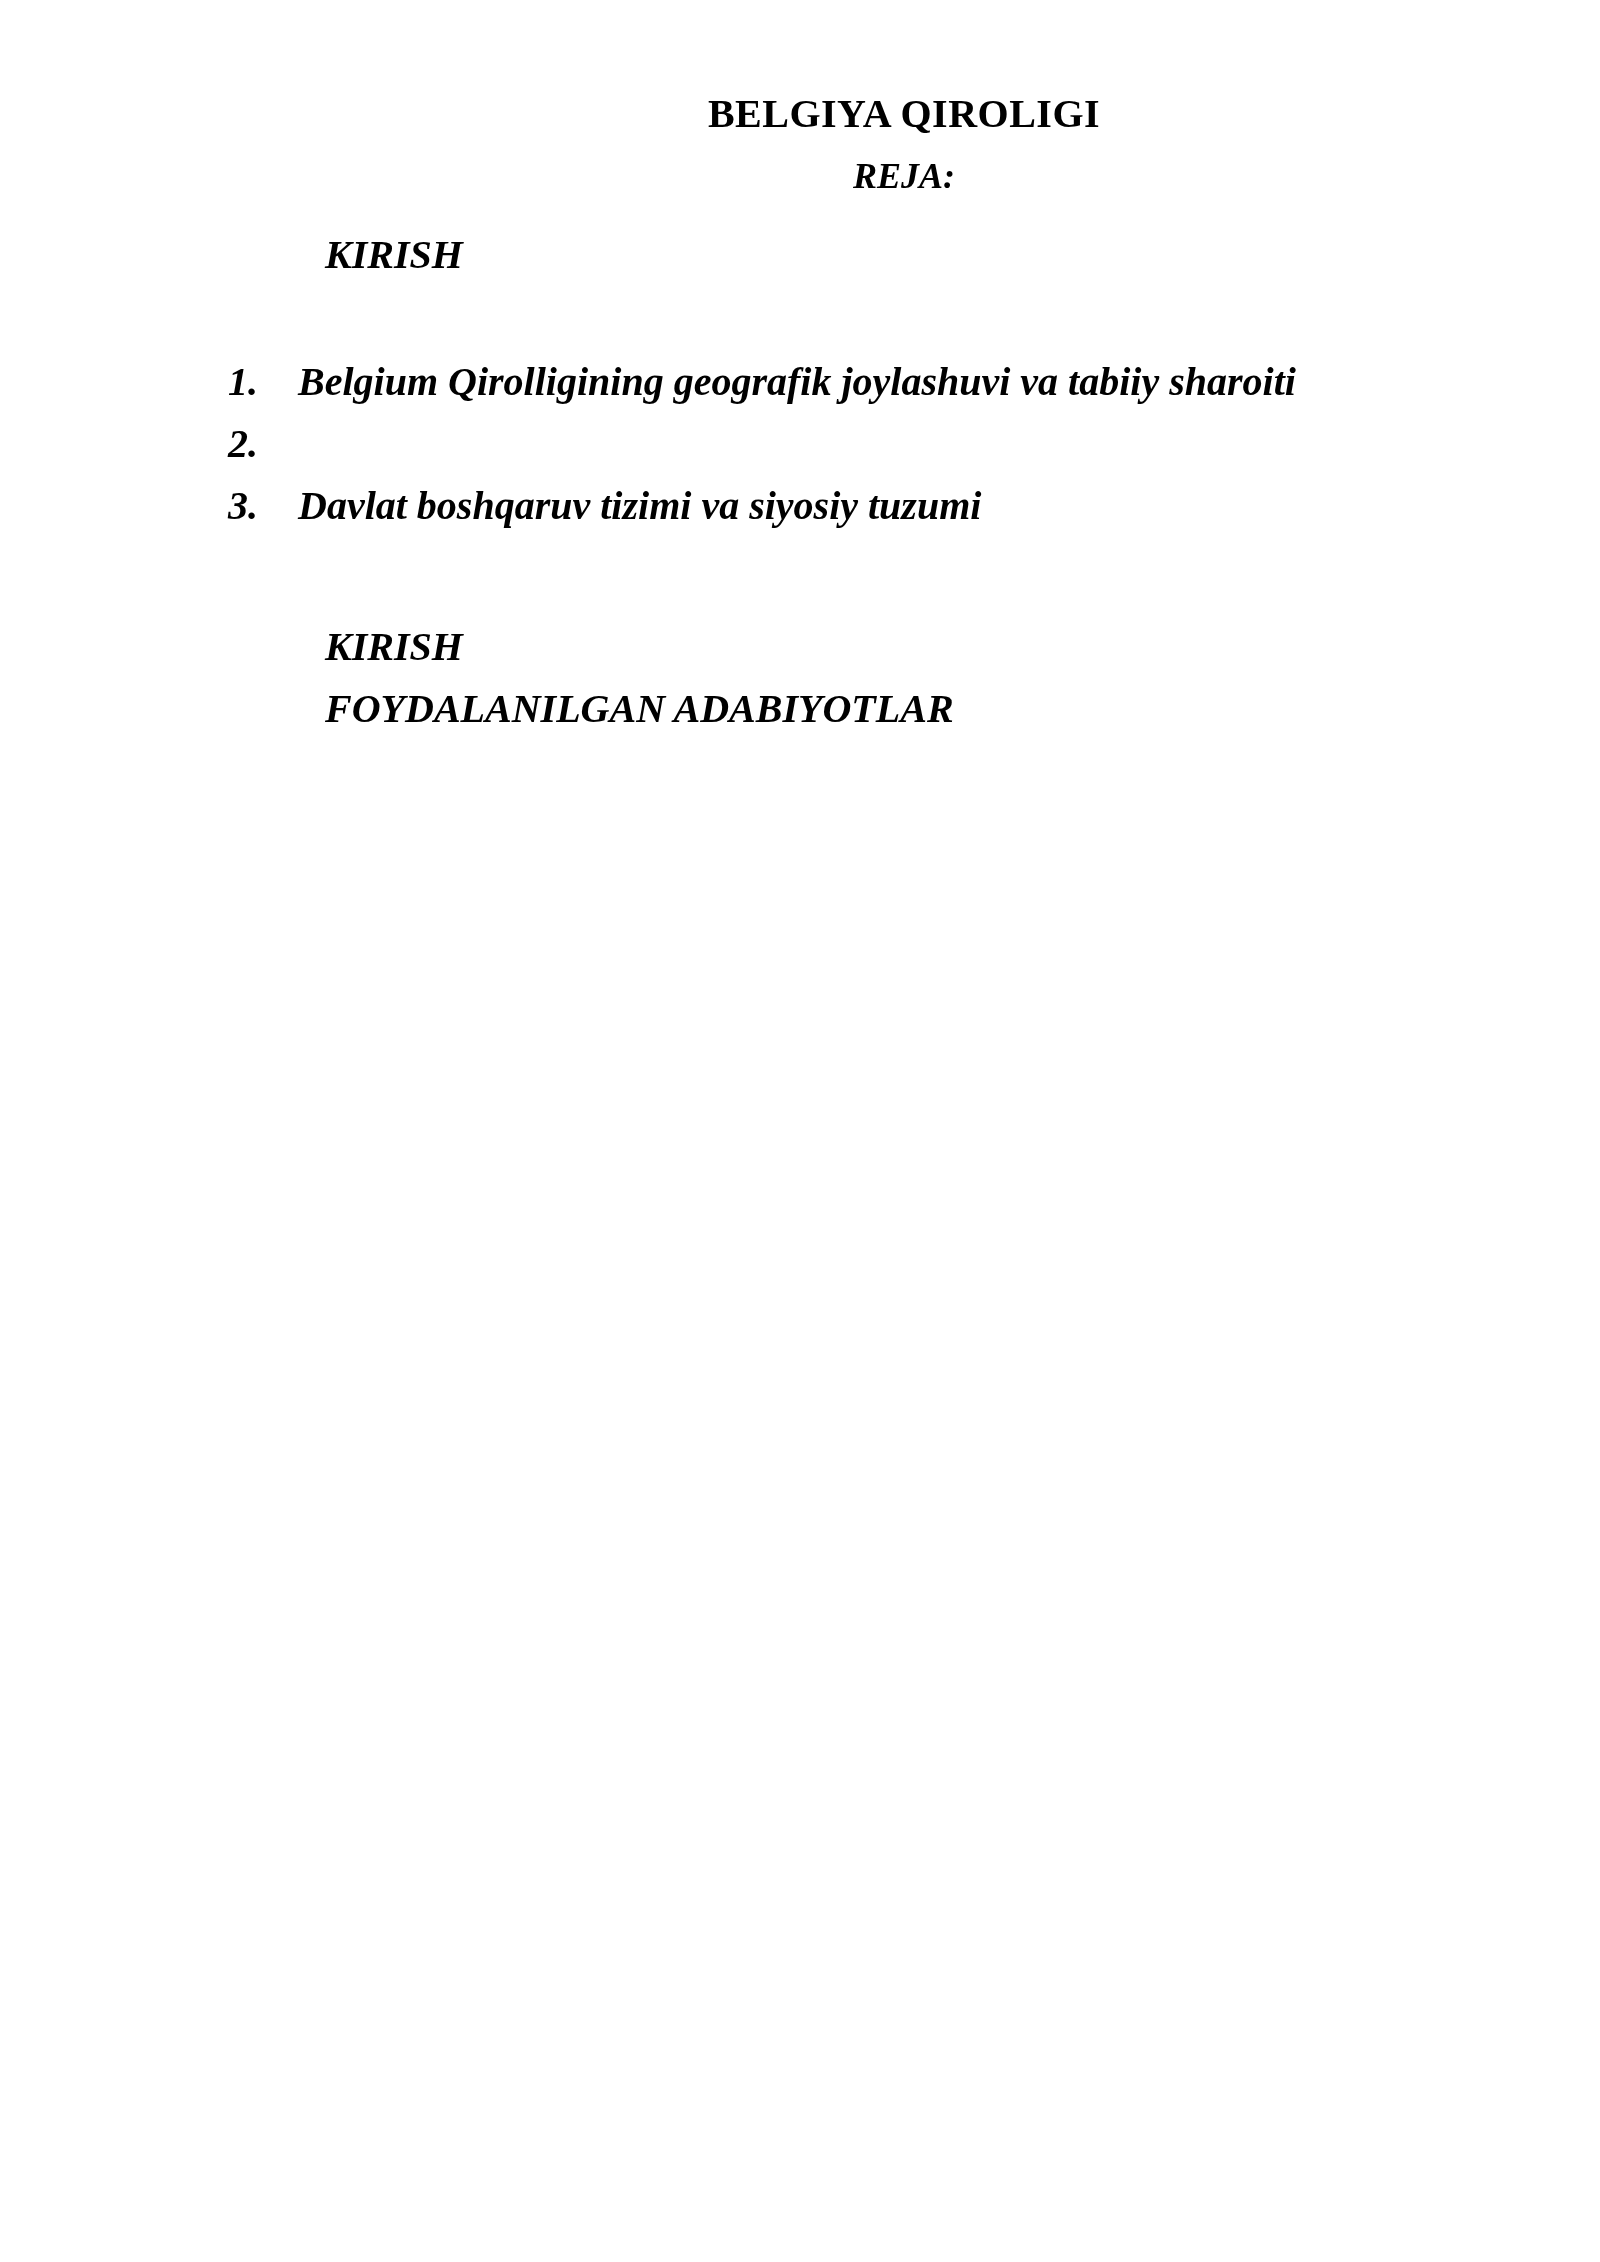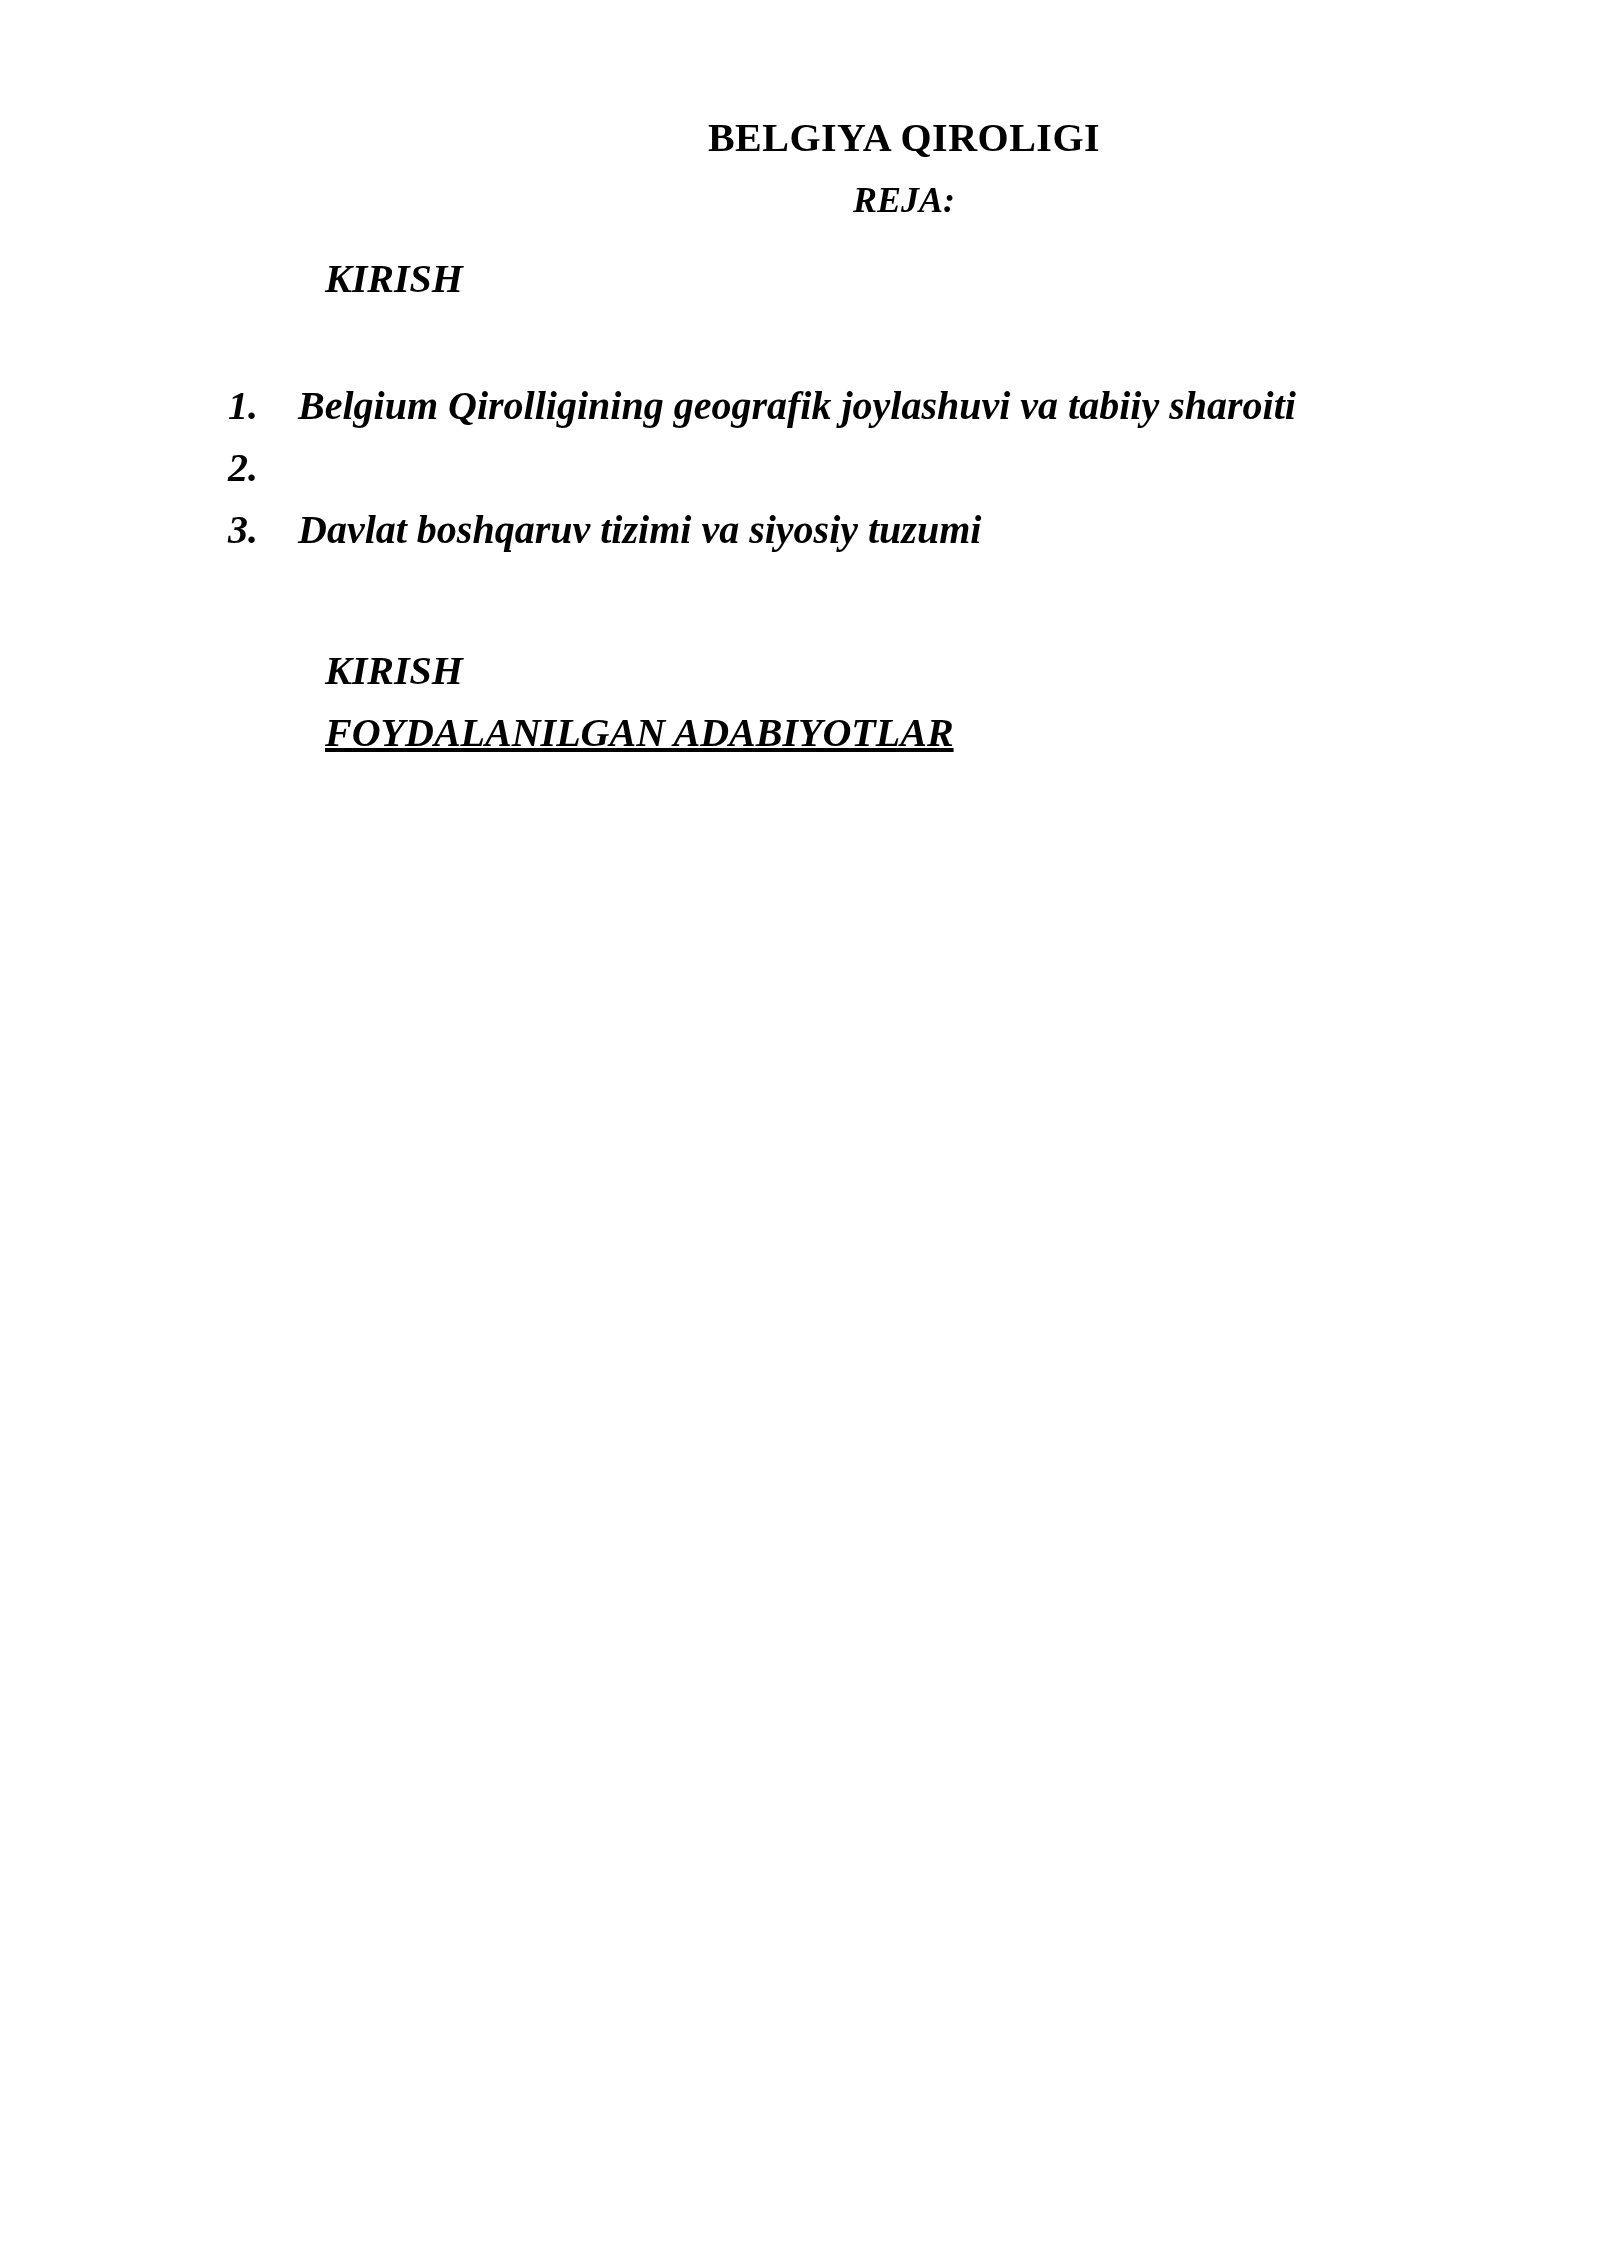--- a/index.html
+++ b/index.html
@@ -16,21 +16,21 @@
     font-family: "Liberation Serif", "DejaVu Serif", serif;
     overflow: hidden;
   }
   
   .center-block {
     margin-left: 208px;
     width: 1392px;
     text-align: center;
   }
   .doc-title {
-    padding-top: 114px;
+    padding-top: 90px;
     font-size: 40px;
     line-height: 48px;
     font-weight: bold;
     letter-spacing: 0.5px;
   }
   .doc-subtitle {
     margin-top: 14px;
     font-size: 36px;
     line-height: 48px;
     font-weight: bold;
@@ -64,21 +64,20 @@
   }
   .toc-text {
     flex: 0 1 auto;
     margin-left: 18px;
   }
   .xulosa {
     margin-top: 79px;
   }
   .foyda {
     margin-top: 0;
-    text-decoration: underline;
   }
 </style>
 </head>
 <body>
 
 <div class="page">
 
   <div class="center-block">
     <div class="doc-title">BELGIYA QIROLIGI</div>
     <div class="doc-subtitle">REJA:</div>

